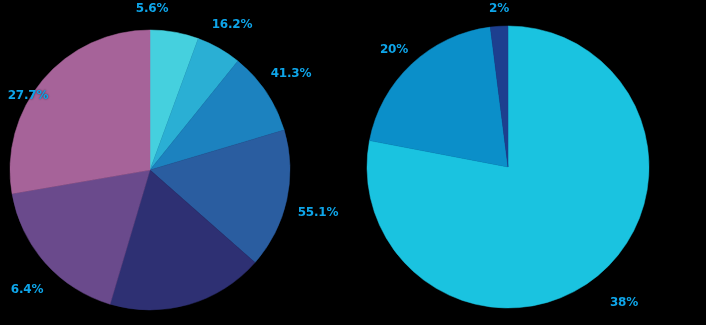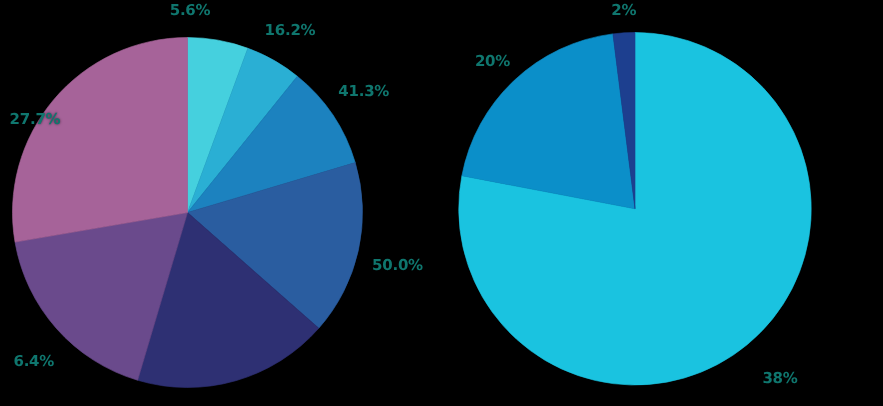--- a/index.html
+++ b/index.html
@@ -30,21 +30,21 @@
 
   .pie-svg {
     position: absolute;
     top: 0;
     left: 0;
     overflow: visible;
   }
 
   .slice-label {
     position: absolute;
-    color: #0f766e;
+    color: #0ea5e9;
     font-size: 12px;
     font-weight: bold;
     font-family: "DejaVu Sans", "Liberation Sans", sans-serif;
     letter-spacing: -0.2px;
     white-space: nowrap;
     line-height: 1;
     text-shadow: 0 0 2px rgba(0,0,0,0.65);
   }
 </style>
 </head>
@@ -58,21 +58,21 @@
         <path d="M 150 170 L 198.250 38.577 A 140 140 0 0 1 237.877 61.015 Z" fill="#2aafd4" stroke="#2aafd4" stroke-width="0.5"></path>
         <path d="M 150 170 L 237.877 61.015 A 140 140 0 0 1 284.193 130.097 Z" fill="#1c82bf" stroke="#1c82bf" stroke-width="0.5"></path>
         <path d="M 150 170 L 284.193 130.097 A 140 140 0 0 1 255.016 262.584 Z" fill="#2a5da0" stroke="#2a5da0" stroke-width="0.5"></path>
         <path d="M 150 170 L 255.016 262.584 A 140 140 0 0 1 110.097 304.193 Z" fill="#2e3073" stroke="#2e3073" stroke-width="0.5"></path>
         <path d="M 150 170 L 110.097 304.193 A 140 140 0 0 1 12.010 193.637 Z" fill="#6a4a8c" stroke="#6a4a8c" stroke-width="0.5"></path>
         <path d="M 150 170 L 12.010 193.637 A 140 140 0 0 1 150.000 30.000 Z" fill="#a66399" stroke="#a66399" stroke-width="0.5"></path>
       </svg>
   <div class="slice-label" style="left: 152px; top: 2px; transform: translateX(-50%);">5.6%</div>
       <div class="slice-label" style="left: 232px; top: 18px; transform: translateX(-50%);">16.2%</div>
       <div class="slice-label" style="left: 291px; top: 67px; transform: translateX(-50%);">41.3%</div>
-      <div class="slice-label" style="left: 318px; top: 206px; transform: translateX(-50%);">50.0%</div>
+      <div class="slice-label" style="left: 318px; top: 206px; transform: translateX(-50%);">55.1%</div>
       <div class="slice-label" style="left: 27px; top: 283px; transform: translateX(-50%);">6.4%</div>
       <div class="slice-label" style="left: 28px; top: 60px; transform: translateX(-50%); margin-top: 29px;">27.7%</div>
     </div>
 
   <div class="chart-panel" id="panel-right">
     <svg class="pie-svg" id="svg-right" width="353" height="325" viewBox="0 0 353 325">
         <path d="M 155 167 L 155.000 26.000 A 141 141 0 1 1 16.497 140.579 Z" fill="#1ac3e0" stroke="#1ac3e0" stroke-width="0.5"></path>
         <path d="M 155 167 L 16.497 140.579 A 141 141 0 0 1 137.328 27.112 Z" fill="#0b8fc9" stroke="#0b8fc9" stroke-width="0.5"></path>
         <path d="M 155 167 L 137.328 27.112 A 141 141 0 0 1 155.000 26.000 Z" fill="#1d3f8f" stroke="#1d3f8f" stroke-width="0.5"></path>
       </svg>

